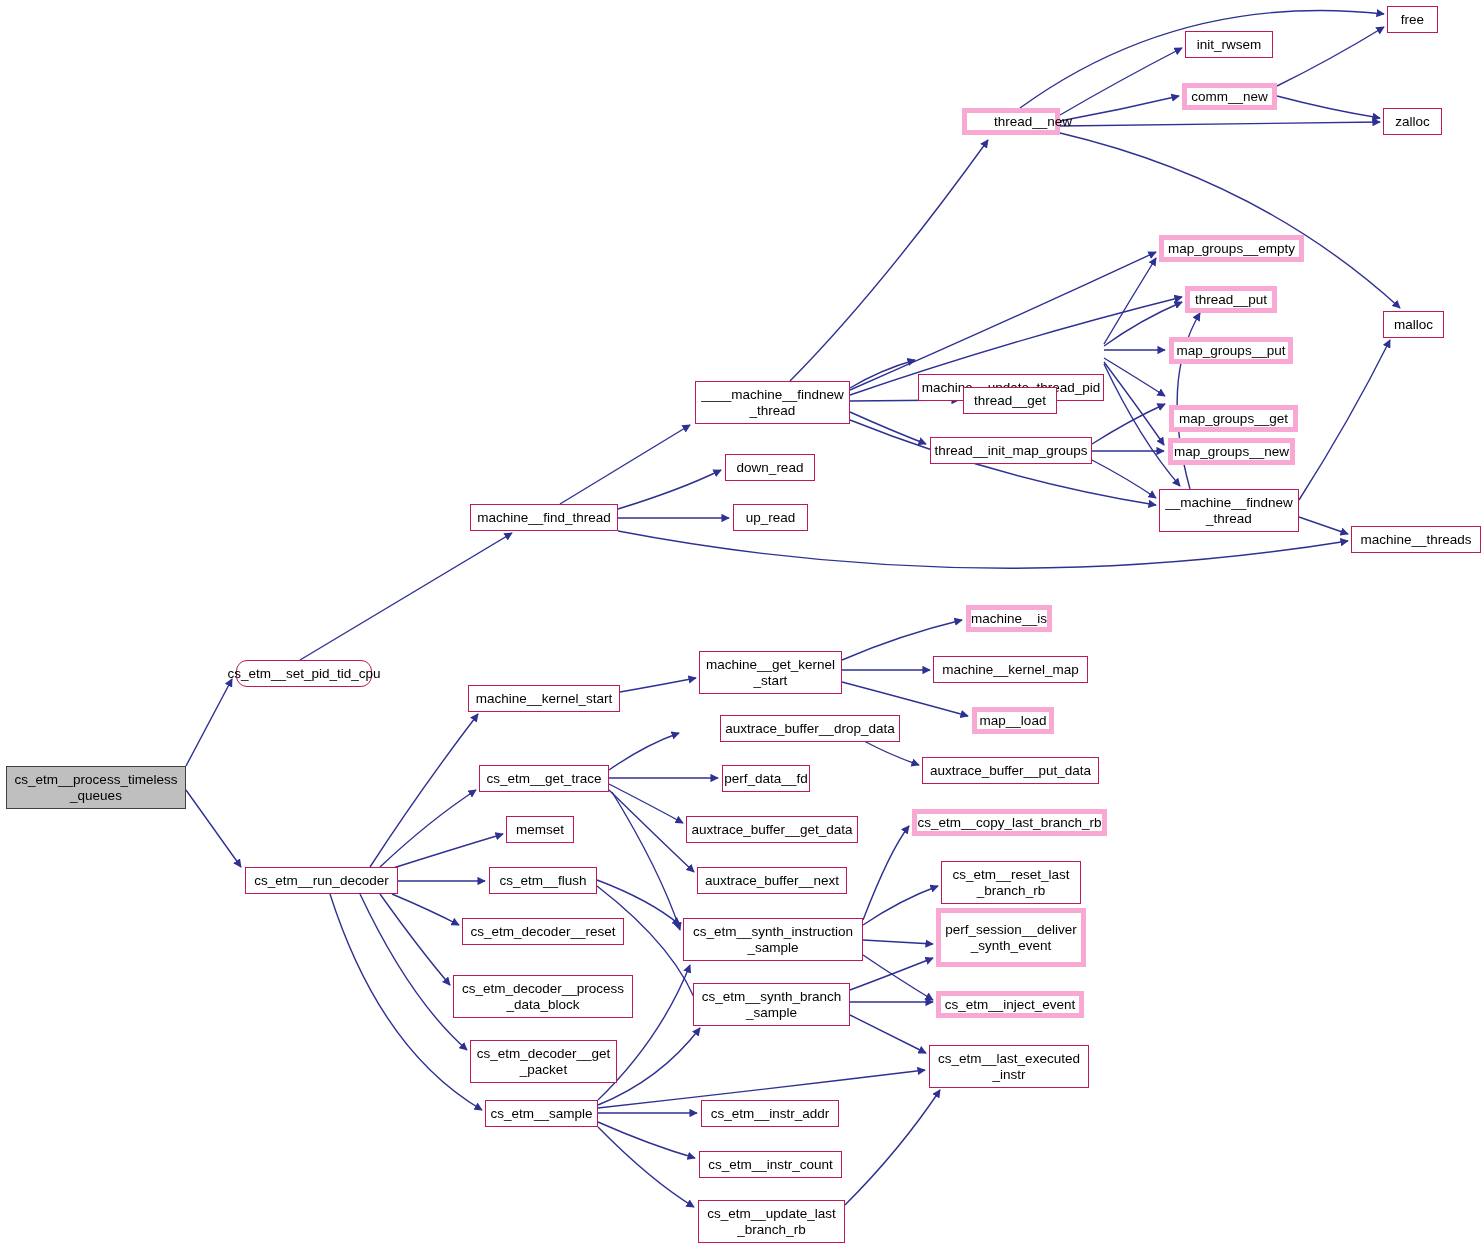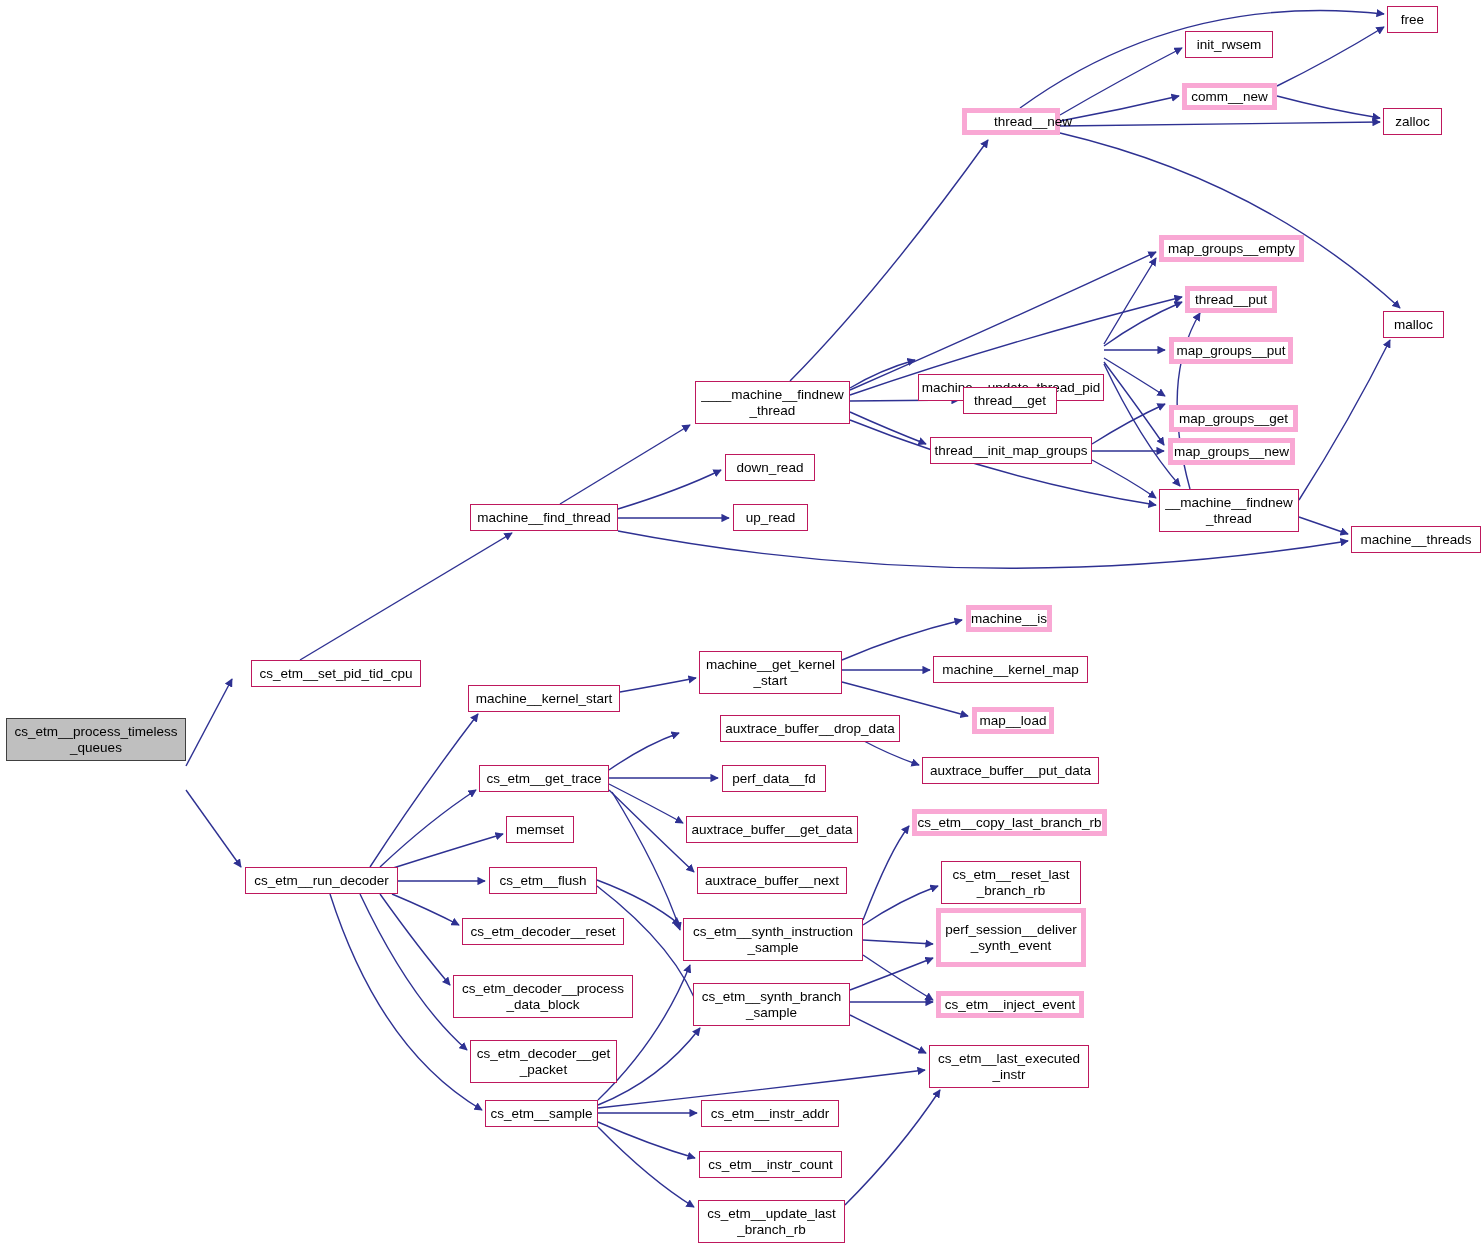--- a/index.html
+++ b/index.html
@@ -99,43 +99,43 @@
         <path d="M863,925 Q900,900 938,886" fill="none" stroke="#2e3192" stroke-width="1.4" marker-end="url(#arrow)"></path>
         <path d="M863,940 L933,944" fill="none" stroke="#2e3192" stroke-width="1.4" marker-end="url(#arrow)"></path>
         <path d="M863,955 Q900,980 933,1000" fill="none" stroke="#2e3192" stroke-width="1.4" marker-end="url(#arrow)"></path>
         <path d="M850,990 Q890,975 933,958" fill="none" stroke="#2e3192" stroke-width="1.4" marker-end="url(#arrow)"></path>
         <path d="M850,1002 L933,1002" fill="none" stroke="#2e3192" stroke-width="1.4" marker-end="url(#arrow)"></path>
         <path d="M850,1015 Q890,1035 926,1053" fill="none" stroke="#2e3192" stroke-width="1.4" marker-end="url(#arrow)"></path>
         <path d="M845,1205 Q900,1150 940,1090" fill="none" stroke="#2e3192" stroke-width="1.4" marker-end="url(#arrow)"></path>
       </g>
   </svg>
   <div id="nodes">
-      <div class="node root" style="left: 6px; top: 718px; width: 180px; height: 43px;">cs_etm__process_timeless
+      <div class="node root" style="left: 6px; top: 766px; width: 180px; height: 43px;">cs_etm__process_timeless
 _queues</div>
-      <div class="node" style="left: 251px; top: 660px; width: 170px; height: 27px;">cs_etm__set_pid_tid_cpu</div>
+      <div class="node" style="left: 236px; top: 660px; width: 136px; height: 27px; border-radius: 11px;">cs_etm__set_pid_tid_cpu</div>
       <div class="node" style="left: 245px; top: 867px; width: 153px; height: 27px;">cs_etm__run_decoder</div>
       <div class="node" style="left: 470px; top: 504px; width: 148px; height: 27px;">machine__find_thread</div>
       <div class="node" style="left: 468px; top: 685px; width: 152px; height: 27px;">machine__kernel_start</div>
       <div class="node" style="left: 479px; top: 765px; width: 130px; height: 27px;">cs_etm__get_trace</div>
       <div class="node" style="left: 506px; top: 816px; width: 68px; height: 27px;">memset</div>
       <div class="node" style="left: 489px; top: 867px; width: 108px; height: 27px;">cs_etm__flush</div>
       <div class="node" style="left: 462px; top: 918px; width: 162px; height: 27px;">cs_etm_decoder__reset</div>
       <div class="node" style="left: 453px; top: 975px; width: 180px; height: 43px;">cs_etm_decoder__process
 _data_block</div>
       <div class="node" style="left: 470px; top: 1040px; width: 147px; height: 43px;">cs_etm_decoder__get
 _packet</div>
       <div class="node" style="left: 485px; top: 1100px; width: 113px; height: 27px;">cs_etm__sample</div>
       <div class="node" style="left: 725px; top: 454px; width: 90px; height: 27px;">down_read</div>
       <div class="node" style="left: 733px; top: 504px; width: 75px; height: 27px;">up_read</div>
       <div class="node" style="left: 695px; top: 381px; width: 155px; height: 43px;">____machine__findnew
 _thread</div>
       <div class="node" style="left: 699px; top: 651px; width: 143px; height: 43px;">machine__get_kernel
 _start</div>
       <div class="node" style="left: 720px; top: 715px; width: 180px; height: 27px;">auxtrace_buffer__drop_data</div>
-      <div class="node" style="left: 722px; top: 765px; width: 104px; height: 27px;">perf_data__fd</div>
+      <div class="node" style="left: 722px; top: 765px; width: 88px; height: 27px;">perf_data__fd</div>
       <div class="node" style="left: 686px; top: 816px; width: 172px; height: 27px;">auxtrace_buffer__get_data</div>
       <div class="node" style="left: 697px; top: 867px; width: 150px; height: 27px;">auxtrace_buffer__next</div>
       <div class="node" style="left: 683px; top: 918px; width: 180px; height: 43px;">cs_etm__synth_instruction
 _sample</div>
       <div class="node" style="left: 693px; top: 983px; width: 157px; height: 43px;">cs_etm__synth_branch
 _sample</div>
       <div class="node" style="left: 701px; top: 1100px; width: 138px; height: 27px;">cs_etm__instr_addr</div>
       <div class="node" style="left: 699px; top: 1151px; width: 143px; height: 27px;">cs_etm__instr_count</div>
       <div class="node" style="left: 698px; top: 1200px; width: 147px; height: 43px;">cs_etm__update_last
 _branch_rb</div>

